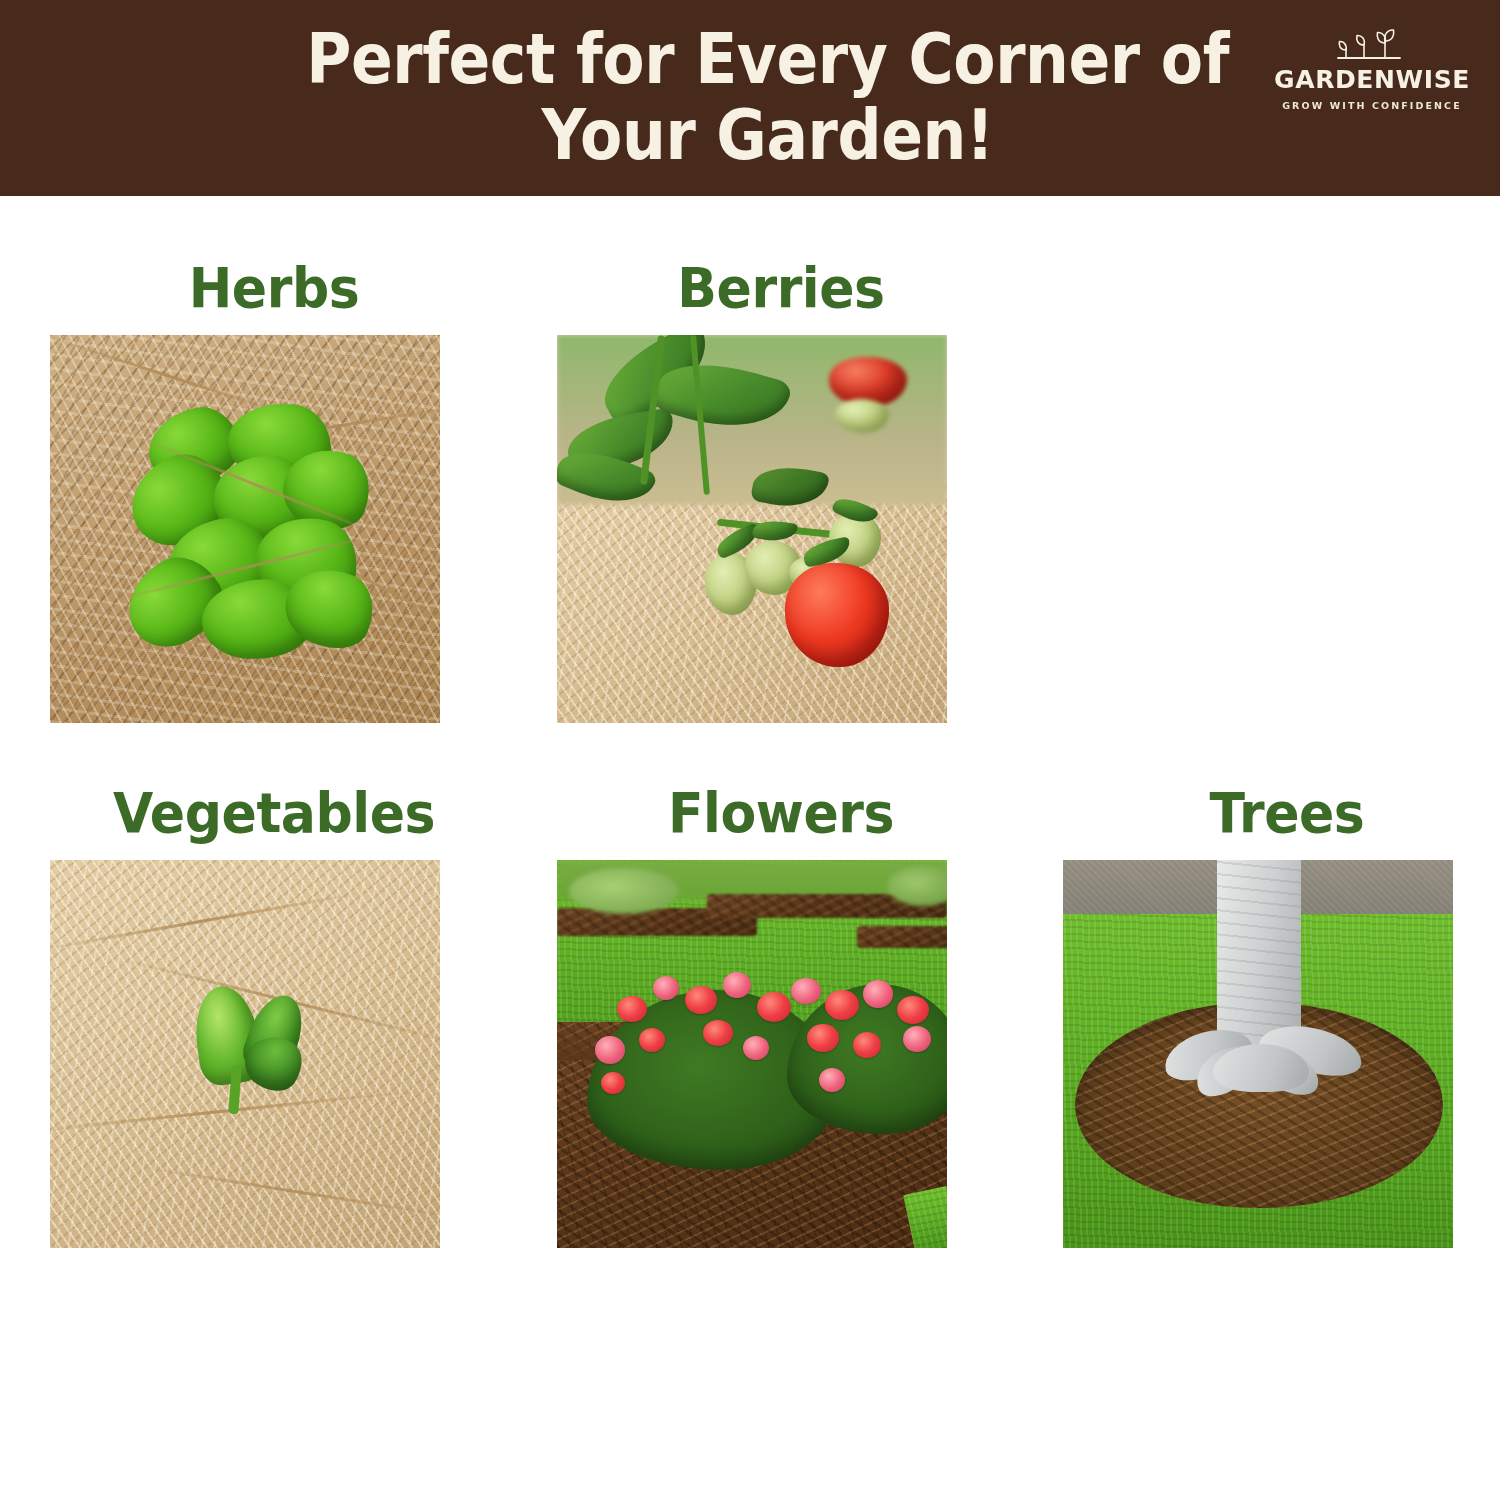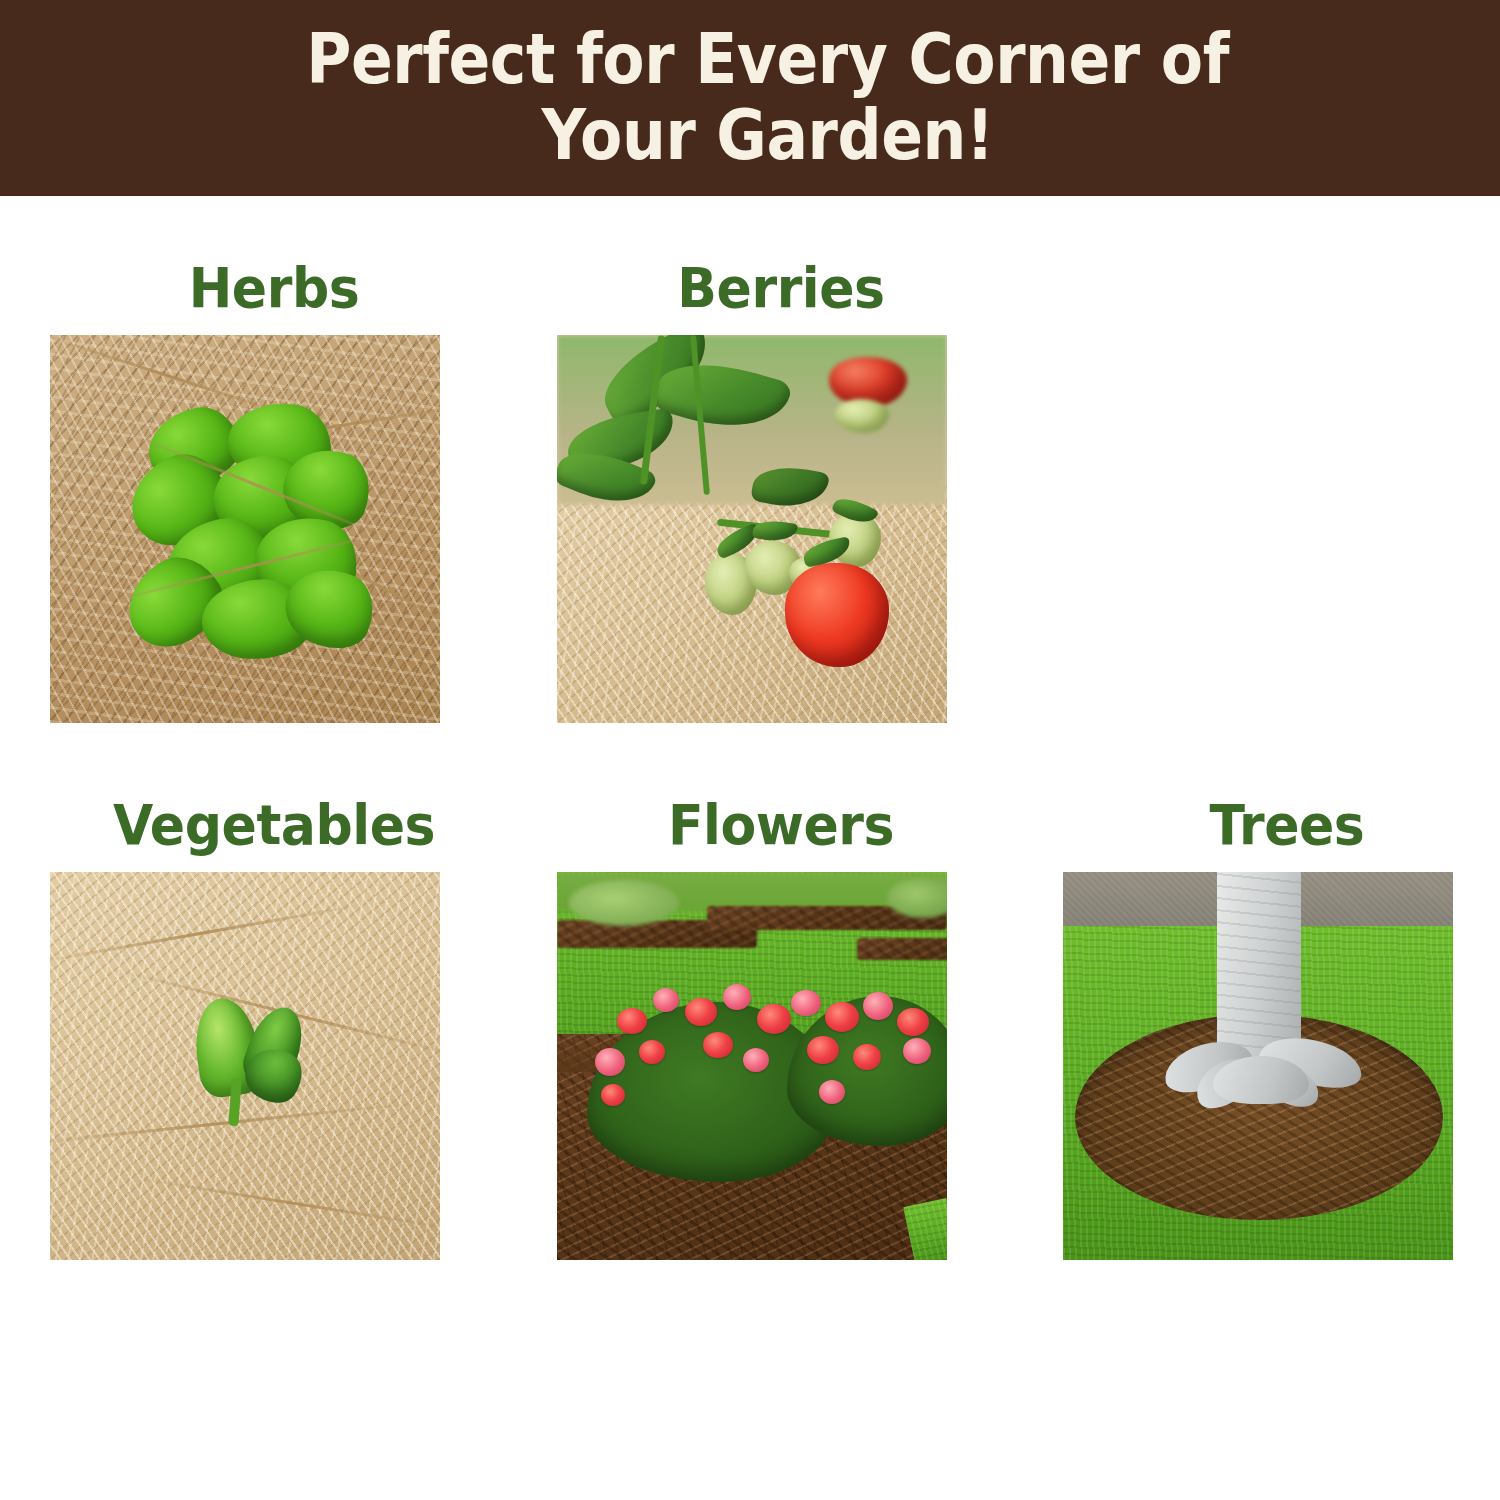--- a/index.html
+++ b/index.html
@@ -48,21 +48,21 @@
   
   .grid {
     position:absolute; left:50px; top:196px;
     width:1402px; height:1152px;
   }
   .cell { position:absolute; width:448px; }
   .cell.c0 { left:0px; }
   .cell.c1 { left:507px; }
   .cell.c2 { left:1013px; }
   .cell.r0 { top:44px; }
-  .cell.r1 { top:581px; }
+  .cell.r1 { top:569px; }
 
   .cat-label {
     height:95px; line-height:95px;
     text-align:center;
     color:#3C6B27;
     font-family:"DejaVu Sans", sans-serif;
     font-weight:bold;
     font-size:56px;
     letter-spacing:-0.5px;
     transform:scaleX(0.93);
@@ -234,20 +234,36 @@
 </style>
 </head>
 <body>
 
 <div class="page">
 
   <div class="header">
     <div class="headline">
       <div>Perfect for Every Corner of</div>
       <div>Your Garden!</div>
+    </div>
+    <div class="logo">
+      <div class="logo-mark">
+        <svg width="72" height="36" viewBox="0 0 72 36" fill="none" aria-hidden="true">
+          <path d="M10 32 V23" stroke="#F7F1E3" stroke-width="1.6" stroke-linecap="round"></path>
+          <path d="M10 24 C4 24 2.5 19 3.5 15.5 C7.5 15 11 18.5 10 24 Z" stroke="#F7F1E3" stroke-width="1.6" fill="none" stroke-linejoin="round"></path>
+          <path d="M28 32 V18" stroke="#F7F1E3" stroke-width="1.6" stroke-linecap="round"></path>
+          <path d="M28 19 C21.5 19 20 13.5 21 9.5 C25.5 9 29.5 13 28 19 Z" stroke="#F7F1E3" stroke-width="1.6" fill="none" stroke-linejoin="round"></path>
+          <path d="M49 32 V11" stroke="#F7F1E3" stroke-width="1.6" stroke-linecap="round"></path>
+          <path d="M49 17 C42 17 40.5 11 41.5 6.5 C46.5 6 50.5 10.5 49 17 Z" stroke="#F7F1E3" stroke-width="1.6" fill="none" stroke-linejoin="round"></path>
+          <path d="M49 15 C56.5 15 58.5 9 57.5 4 C52 3.5 47.5 8 49 15 Z" stroke="#F7F1E3" stroke-width="1.6" fill="none" stroke-linejoin="round"></path>
+          <path d="M2 32 H64" stroke="#F7F1E3" stroke-width="1.8" stroke-linecap="round"></path>
+        </svg>
+      </div>
+      <div class="logo-name">GARDENWISE</div>
+      <div class="logo-tag">GROW WITH CONFIDENCE</div>
     </div>
   </div>
 
   <div class="grid">
 
     <div class="cell c0 r0">
       <div class="cat-label">Herbs</div>
       <div class="photo">
         <div class="straw"></div>
         <div class="needle" style="left:-30px; top:40px; width:300px; transform:rotate(18deg);"></div>

